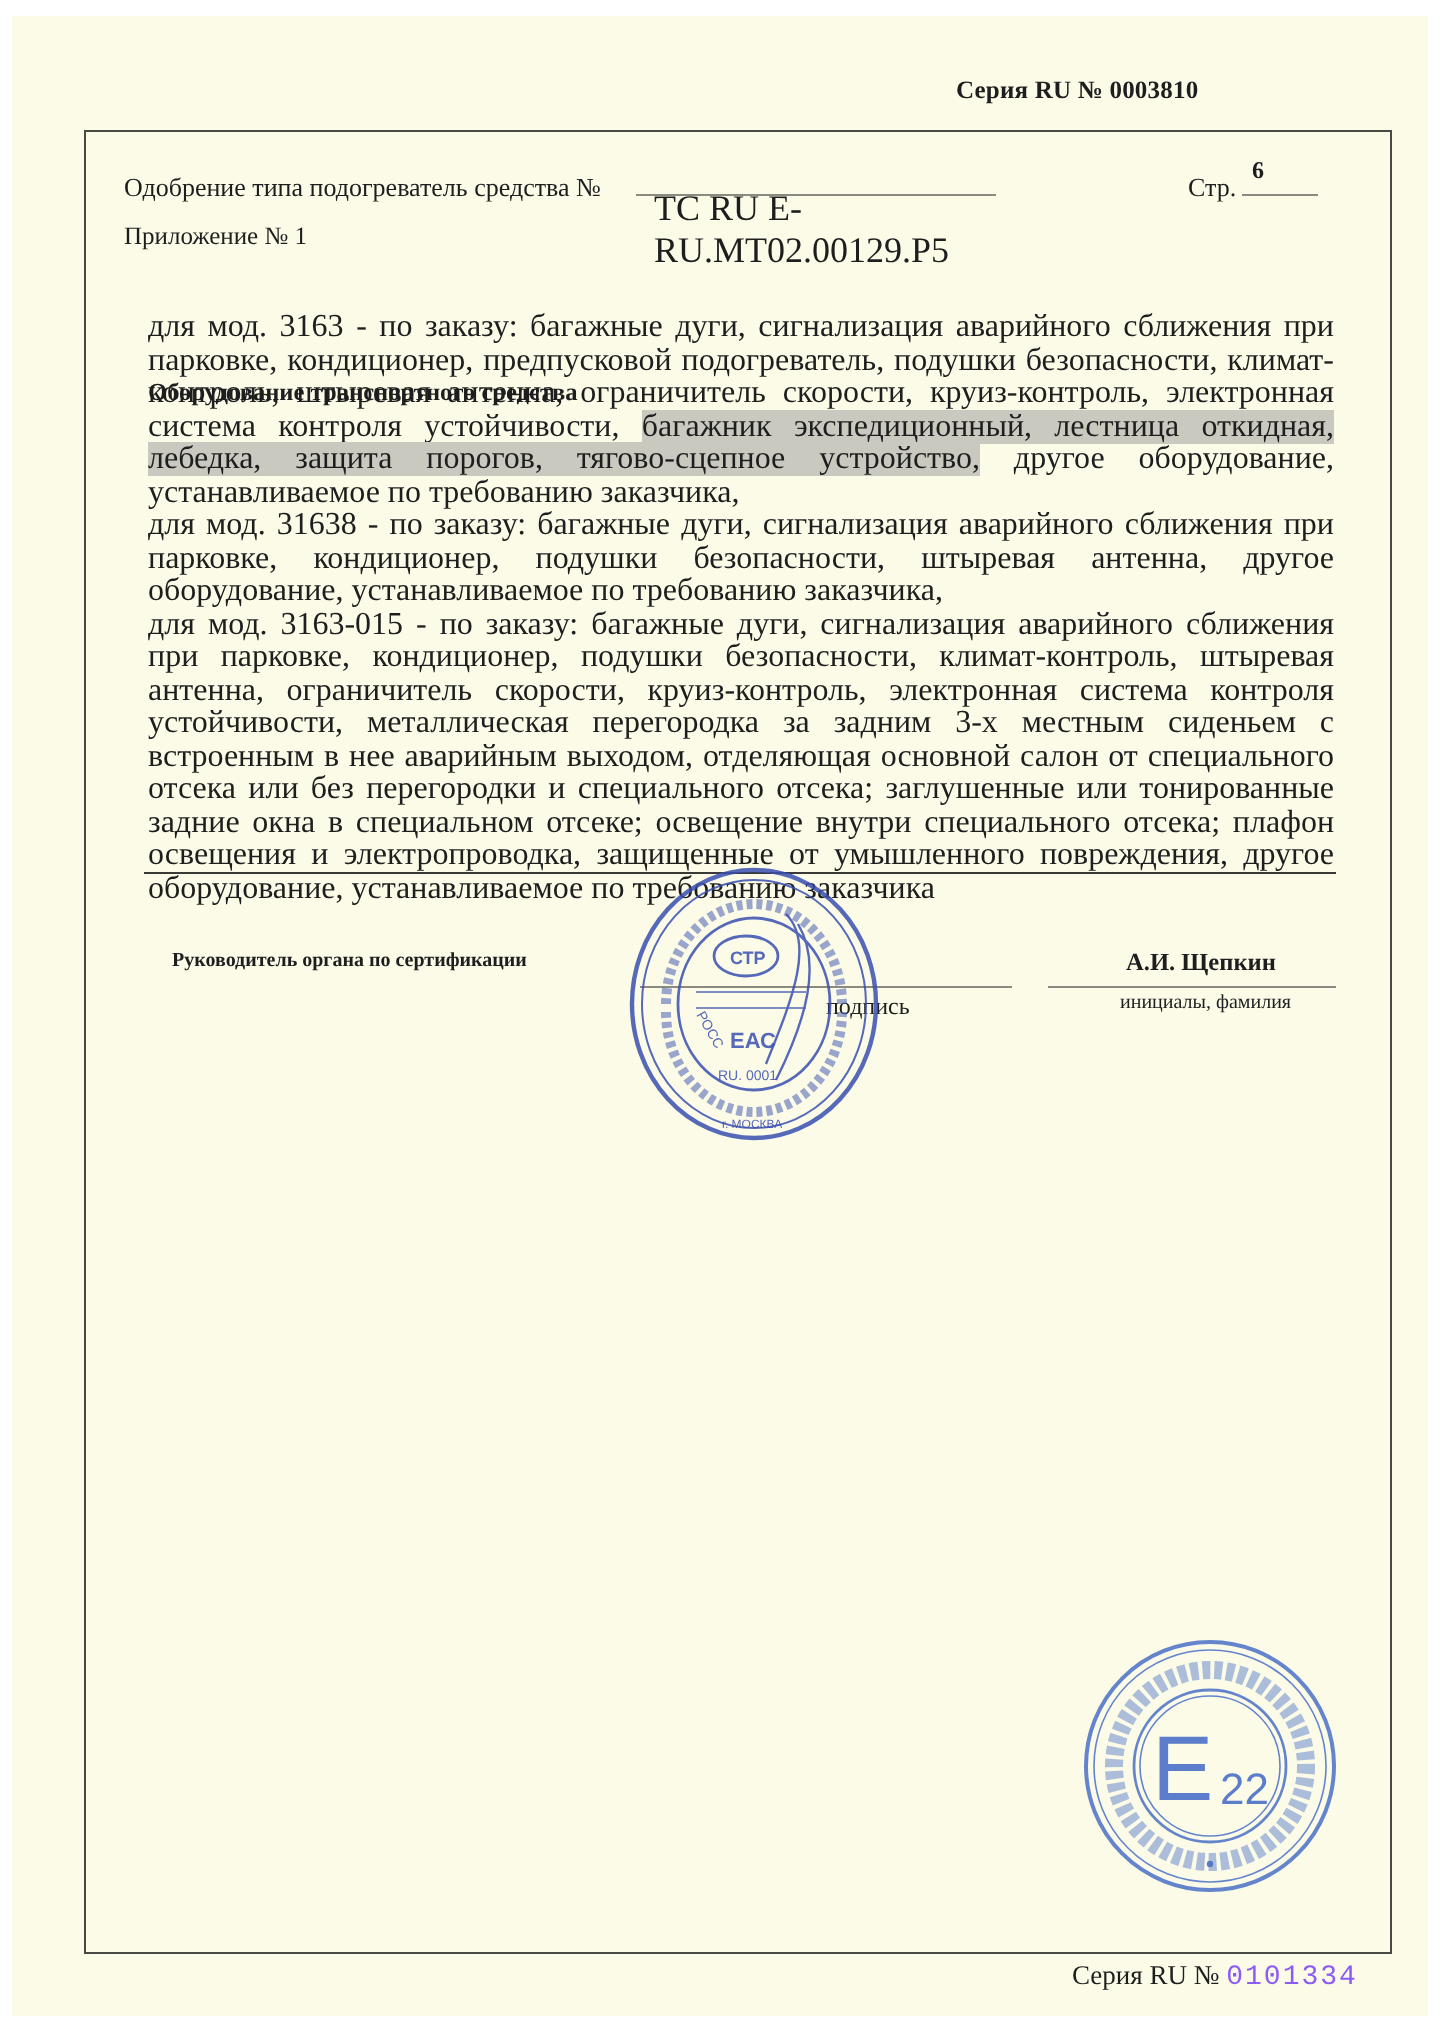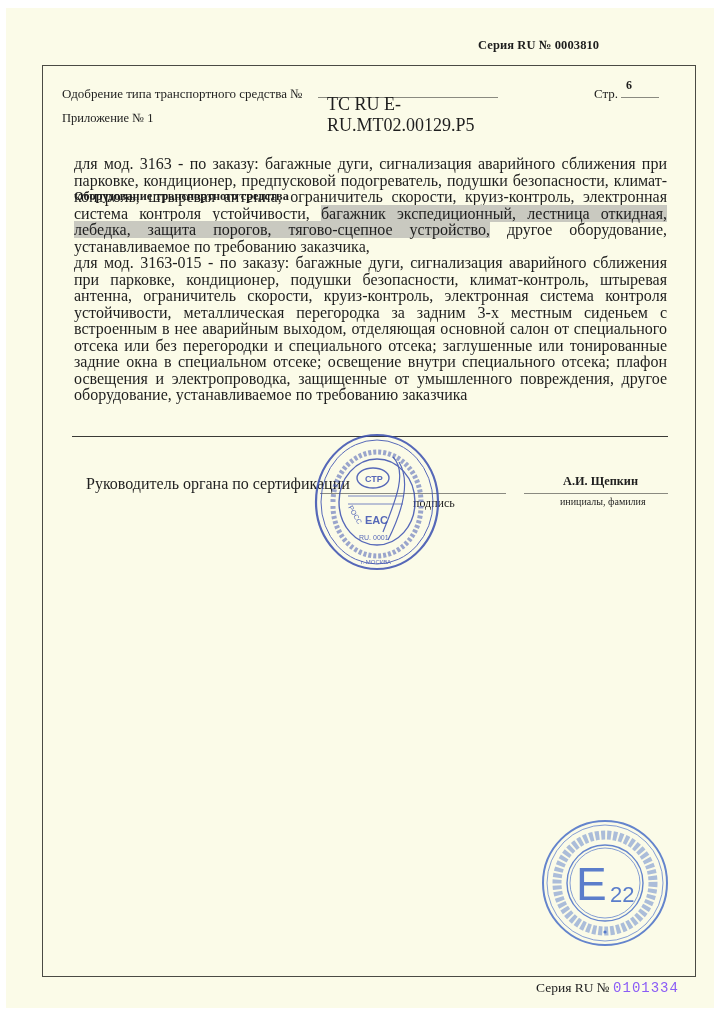--- a/index.html
+++ b/index.html
@@ -39,21 +39,21 @@
   .page-line { position:absolute; left:621px; top:97px; width:38px; border-bottom:1px solid #8a8a80; }
   .appendix { position:absolute; left:62px; top:111px; font-size:12.5px; font-weight:normal; }
   .section-title { position:absolute; left:74px; top:141px; font-size:12.3px; font-weight:bold;margin-top:48px; }
   .body-text {
     position:absolute; left:74px; top:156px; width:593px;
     font-size:16px; line-height:16.5px; text-align:justify;
   }
   .body-text p { margin:0; text-align:justify; }
   .hl { background:#c9c9c0; }
   .rule { position:absolute; left:72px; top:436px; width:596px; border-bottom:1.3px solid #3a3a36; }
-  .sig-label { position:absolute; left:86px; top:475px; font-size:16px; font-weight:normal; }
+  .sig-label { position:absolute; left:86px; top:475px; font-size:10px; font-weight:bold; }
   .sig-line { position:absolute; left:320px; top:493px; width:186px; border-bottom:1px solid #8a8a80; }
   .sig-caption { position:absolute; left:413px; top:496px; font-size:12px; }
   .name-line { position:absolute; left:524px; top:493px; width:144px; border-bottom:1px solid #8a8a80; }
   .name { position:absolute; left:563px; top:474px; font-size:12.3px; font-weight:bold; }
   .name-caption { position:absolute; left:560px; top:496px; font-size:10px; }
   .stamp1 { position:absolute; left:313px; top:432px; width:128px; height:140px; }
   .stamp2 { position:absolute; left:540px; top:818px; width:130px; height:130px; }
   .series-bottom {
     position:absolute; left:536px; top:980px; font-size:13.5px; white-space:nowrap;
   }
@@ -61,34 +61,35 @@
 </style>
 </head>
 <body>
 
 <div class="sheet"></div>
 
 <div class="series-top">Серия RU № 0003810</div>
 
 <div class="frame"></div>
 
-<div class="approval-row">Одобрение типа транспортного средства №</div>
+<div class="approval-row">Одобрение типа подогреватель средства №</div>
 <div class="approval-num-line"></div>
 <div class="approval-num" style="border:none">ТС RU E-RU.MT02.00129.P5</div>
 
 <div class="page-label">Стр.</div>
 <div class="page-line"></div>
 <div class="page-num">6</div>
 
 <div class="appendix">Приложение № 1</div>
 
 <div class="section-title">Оборудование транспортного средства</div>
 
 <div class="body-text">
   <p><span>для мод. 3163 - по заказу: багажные дуги, сигнализация аварийного сближения при парковке, кондиционер, предпусковой подогреватель, подушки безопасности, климат-контроль, штыревая антенна, ограничитель скорости, круиз-контроль, электронная система контроля устойчивости, </span><span class="hl">багажник экспедиционный, лестница откидная, лебедка, защита порогов, тягово-сцепное устройство,</span><span> другое оборудование, устанавливаемое по требованию заказчика,</span></p>
+  <p>для мод. 31638 - по заказу: багажные дуги, сигнализация аварийного сближения при парковке, кондиционер, подушки безопасности, штыревая антенна, другое оборудование, устанавливаемое по требованию заказчика,</p>
   <p>для мод. 3163-015 - по заказу: багажные дуги, сигнализация аварийного сближения при парковке, кондиционер, подушки безопасности, климат-контроль, штыревая антенна, ограничитель скорости, круиз-контроль, электронная система контроля устойчивости, металлическая перегородка за задним 3-х местным сиденьем с встроенным в нее аварийным выходом, отделяющая основной салон от специального отсека или без перегородки и специального отсека; заглушенные или тонированные задние окна в специальном отсеке; освещение внутри специального отсека; плафон освещения и электропроводка, защищенные от умышленного повреждения, другое оборудование, устанавливаемое по требованию заказчика</p>
 </div>
 
 <div class="rule"></div>
 
 <div class="sig-label">Руководитель органа по сертификации</div>
 <div class="sig-line"></div>
 <div class="sig-caption">подпись</div>
 
 <div class="name">А.И. Щепкин</div>

